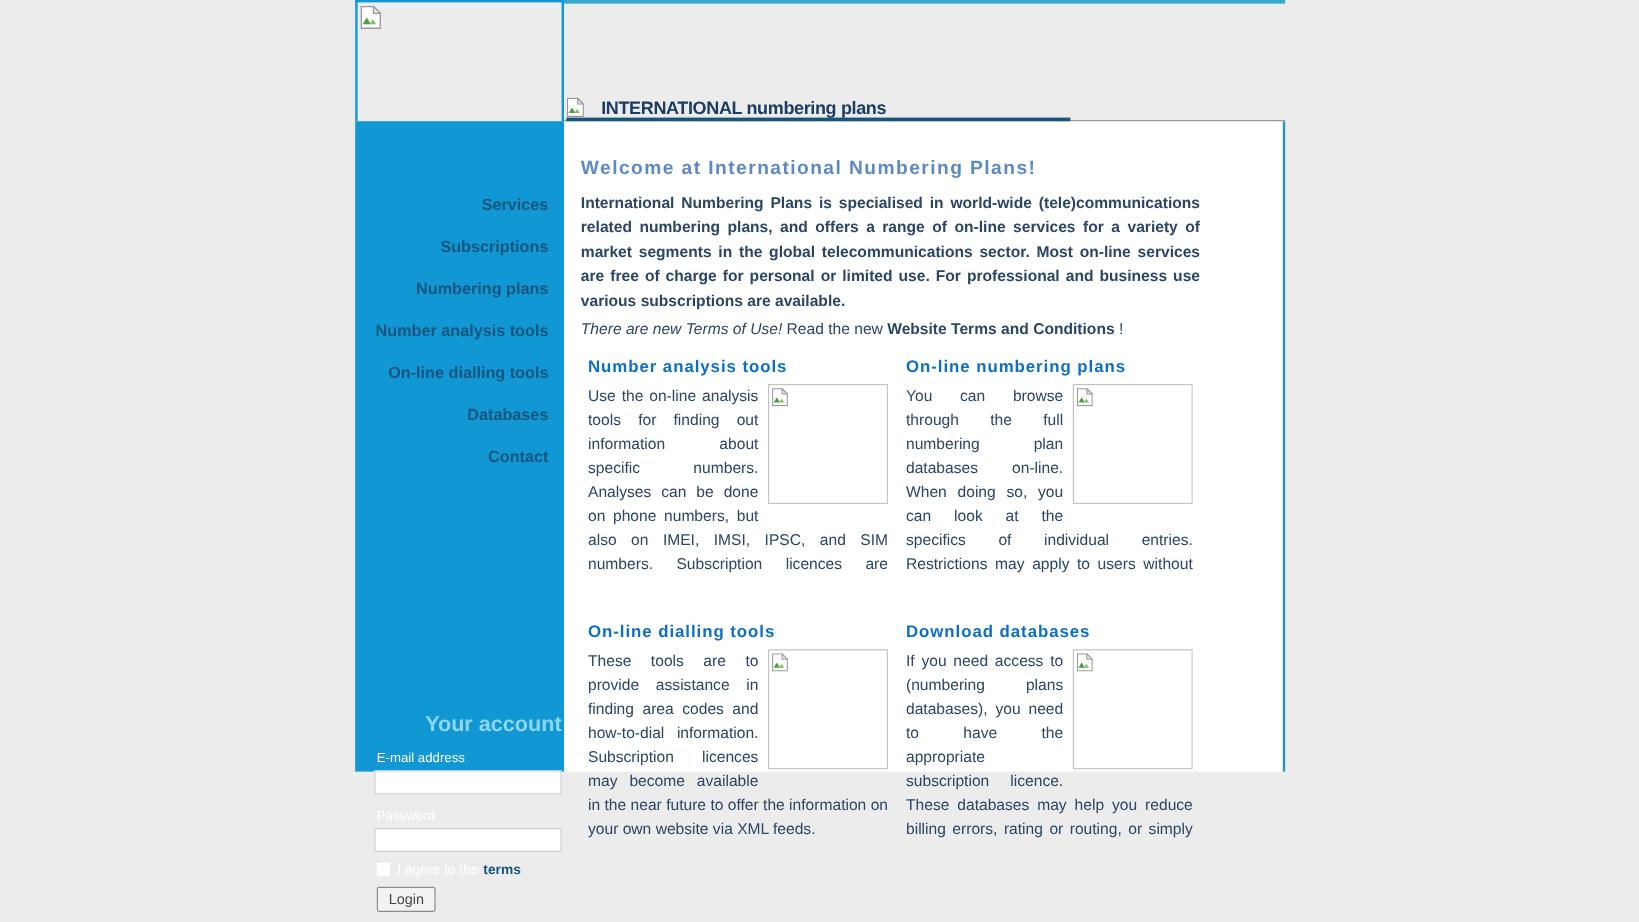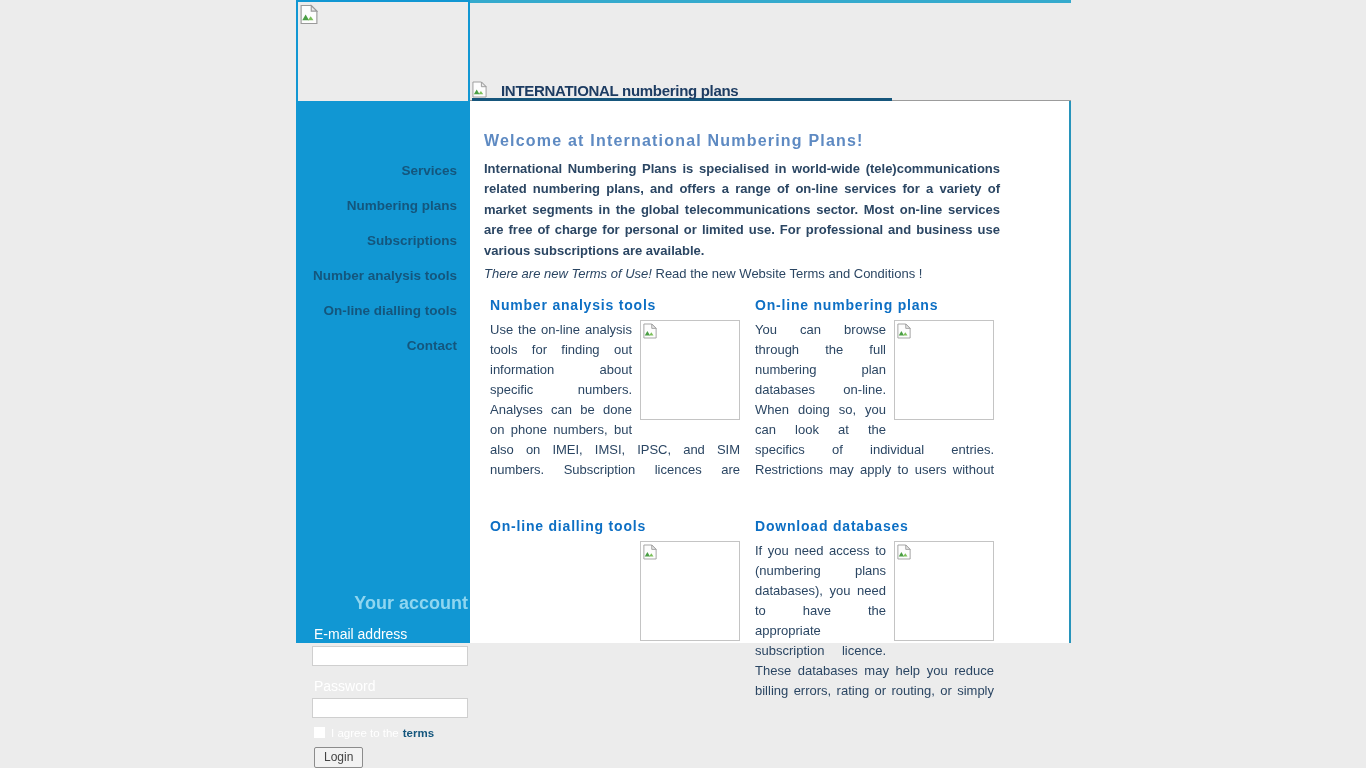--- a/index.html
+++ b/index.html
@@ -51,21 +51,21 @@
   }
   .nav { margin-top: 52px; }
   .nav-item {
     text-align: right; padding-right: 13px;
     line-height: 35px;
     font-weight: bold; font-size: 13.5px;
     color: #14567d; cursor: pointer;
   }
   .account { position: absolute; top: 492px; left: 16px; right: 2px; }
   .account-title { color: #8fd6f0; font-weight: bold; font-size: 18px; text-align: right; }
-  .field-label { color: #ffffff; font-size: 14px; margin: 12px 0 4px 2px; }
+  .field-label { color: #ffffff; font-size: 11px; margin: 12px 0 4px 2px; }
   .account input[type="text"], .account input[type="password"] {
     box-sizing: border-box; width: 100%; height: 20px;
     border: 1px solid #cfcfcf; background: #ffffff;
     margin: 0; padding: 2px 4px; font-size: 12px;
   }
   .agree-row {
     margin: 9px 0 0 2px;
     display: flex; align-items: flex-start;
     color: #ffffff; font-size: 11.5px;
   }
@@ -97,21 +97,21 @@
     margin: 0 0 9px; font-size: 16px; font-weight: bold;
     color: #5e8ac2; letter-spacing: 1.2px;
   }
   .intro {
     margin: 0; width: 516px;
     font-size: 13px; line-height: 20.4px;
     color: #2b4663; text-align: justify; font-weight: bold;
   }
   .terms-line { margin-top: 5px; font-size: 13px; color: #2b4663; }
   .terms-line .it { font-style: italic; }
-  .terms-line .lk { font-weight: normal; cursor: pointer; }
+  .terms-line .lk { font-weight: bold; cursor: pointer; }
   .sections {
     margin: 16px 0 0 6px;
     display: grid;
     grid-template-columns: 250px 239px;
     column-gap: 15px; row-gap: 36px;
   }
   .section { overflow: hidden; height: 185px; }
   .section h2 {
     margin: 0 0 7px; font-size: 14px; font-weight: bold;
     color: #0d6fc4; letter-spacing: 0.8px;
@@ -160,24 +160,25 @@
         <span class="alt-text">INTERNATIONAL numbering plans</span>
       </div>
     </div>
   </div>
 
   <div class="body-row">
 
     <div class="sidebar">
       <div class="nav">
         <div class="nav-item">Services</div>
+        <div class="nav-item">Subscriptions</div>
         <div class="nav-item">Numbering plans</div>
-        <div class="nav-item">Subscriptions</div>
         <div class="nav-item">Number analysis tools</div>
         <div class="nav-item">On-line dialling tools</div>
+        <div class="nav-item">Databases</div>
         <div class="nav-item">Contact</div>
       </div>
 
       <div class="account">
         <div class="account-title">Your account</div>
         <div class="field-label">E-mail address</div>
         <input type="text" style="">
         <div class="field-label">Password</div>
         <input type="password" style="">
         <div class="agree-row">
@@ -222,20 +223,21 @@
             <p class="sec-text">You can browse through the full numbering plan databases on-line. When doing so, you can look at the specifics of individual entries. Restrictions may apply to users without the appropriate subscription licence.</p>
           </div>
 
           <div class="section">
             <h2>On-line dialling tools</h2>
             <div class="imgbox">
               <svg class="bi" width="14" height="16">
                   <use href="#broken-img"></use>
                 </svg>
             </div>
+            <p class="sec-text">These tools are to provide assistance in finding area codes and how-to-dial information. Subscription licences may become available in the near future to offer the information on your own website via XML feeds.</p>
           </div>
 
           <div class="section">
             <h2>Download databases</h2>
             <div class="imgbox">
               <svg class="bi" width="14" height="16">
                   <use href="#broken-img"></use>
                 </svg>
             </div>
             <p class="sec-text">If you need access to (numbering plans databases), you need to have the appropriate subscription licence. These databases may help you reduce billing errors, rating or routing, or simply to prevent fraud or erroneous input.</p>

